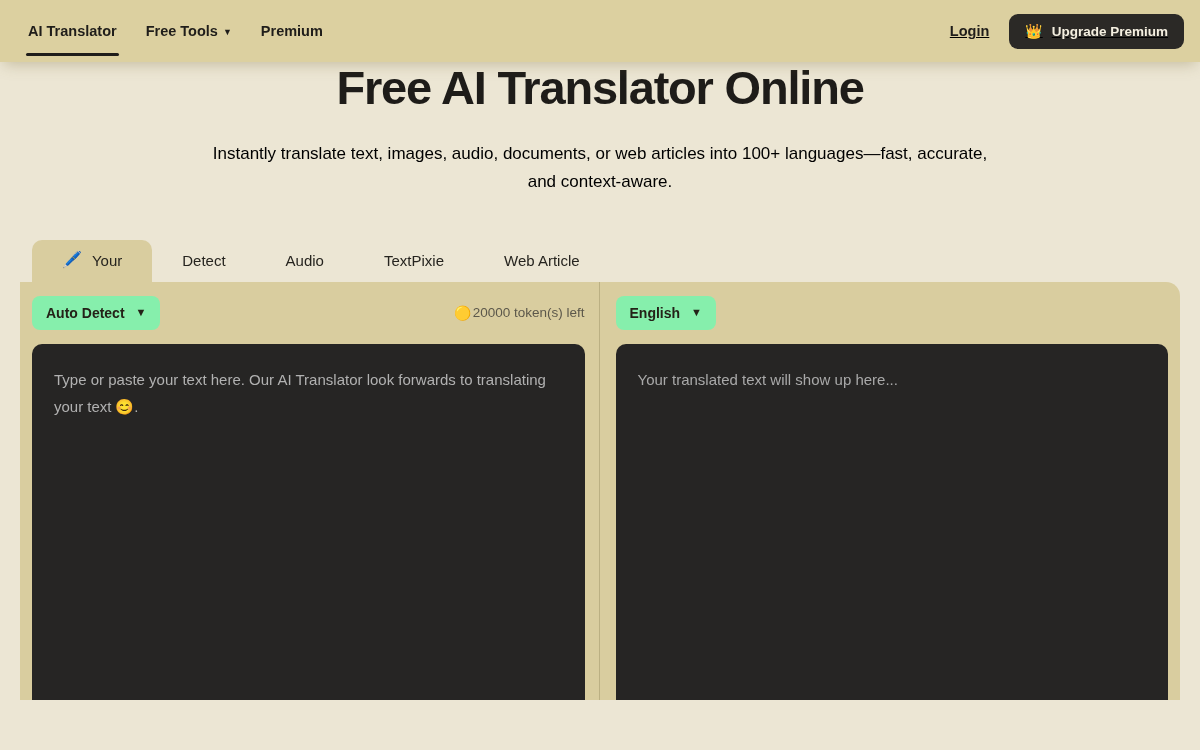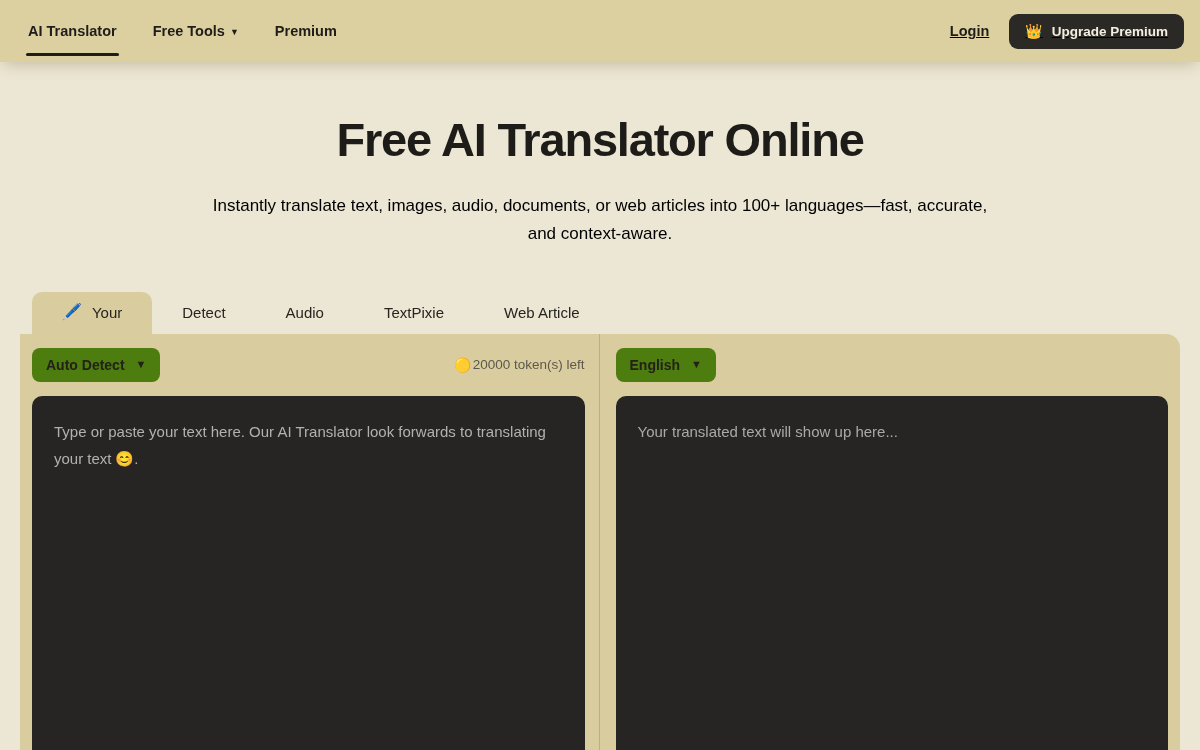--- a/index.html
+++ b/index.html
@@ -54,21 +54,21 @@
   .brand-name {
     font-size: 19px;
     font-weight: 700;
     color: #1f1d1a;
     letter-spacing: -0.2px;
   }
 
   .nav {
     display: flex;
     align-items: center;
-    gap: 12px;
+    gap: 5px;
   }
 
   .nav-item {
     position: relative;
     font-size: 14.5px;
     font-weight: 600;
     color: #1f1d1a;
     padding: 8px 12px;
     cursor: pointer;
     white-space: nowrap;
@@ -122,21 +122,21 @@
     display: flex;
     align-items: center;
     gap: 9px;
     cursor: pointer;
     font-family: "Liberation Sans", sans-serif;
   }
 
   .crown { font-size: 14px; line-height: 1; font-family: "DejaVu Sans", sans-serif; }
 
   
-  .hero { text-align: center; padding-top: 52px; }
+  .hero { text-align: center; }
 
   .hero-title {
     font-size: 47px;
     font-weight: 700;
     color: #1e1c19;
     letter-spacing: -1.2px;
     line-height: 1.1;
   }
 
   .hero-sub {
@@ -210,21 +210,21 @@
   }
 
   .pane-top {
     display: flex;
     align-items: center;
     height: 38px;
     margin-bottom: 12px;
   }
 
   .lang-pill {
-    background: #4d7c0f;
+    background: #86efac;
     border: none;
     border-radius: 8px;
     padding: 9px 14px;
     font-size: 14px;
     font-weight: 700;
     color: #242218;
     display: flex;
     align-items: center;
     gap: 11px;
     cursor: pointer;

